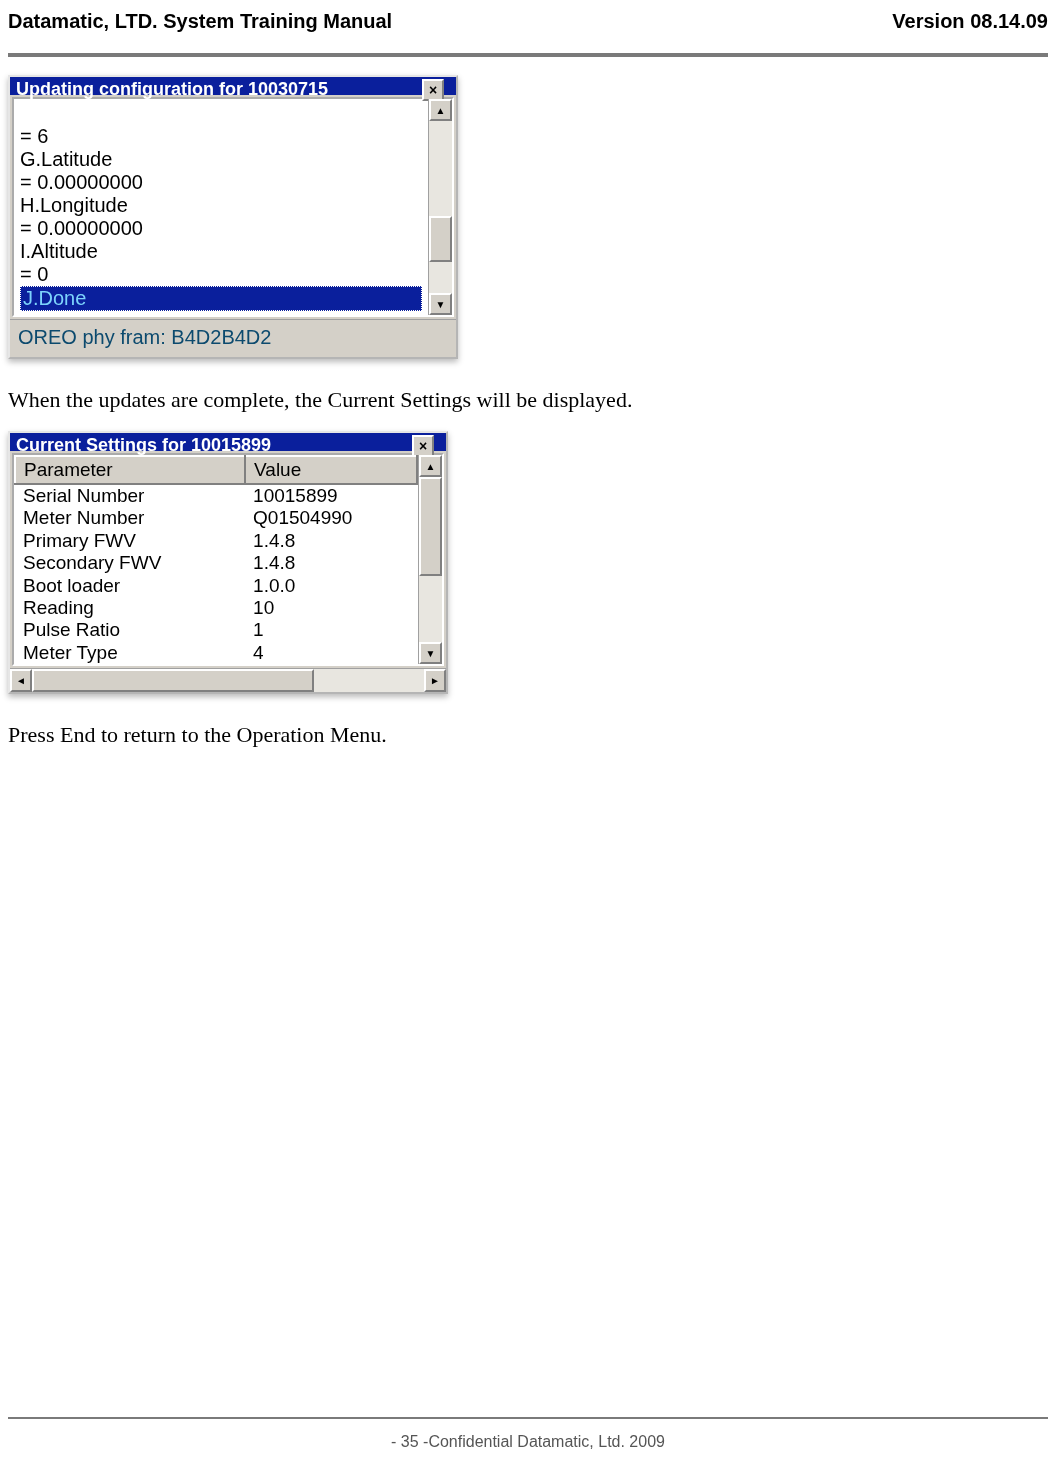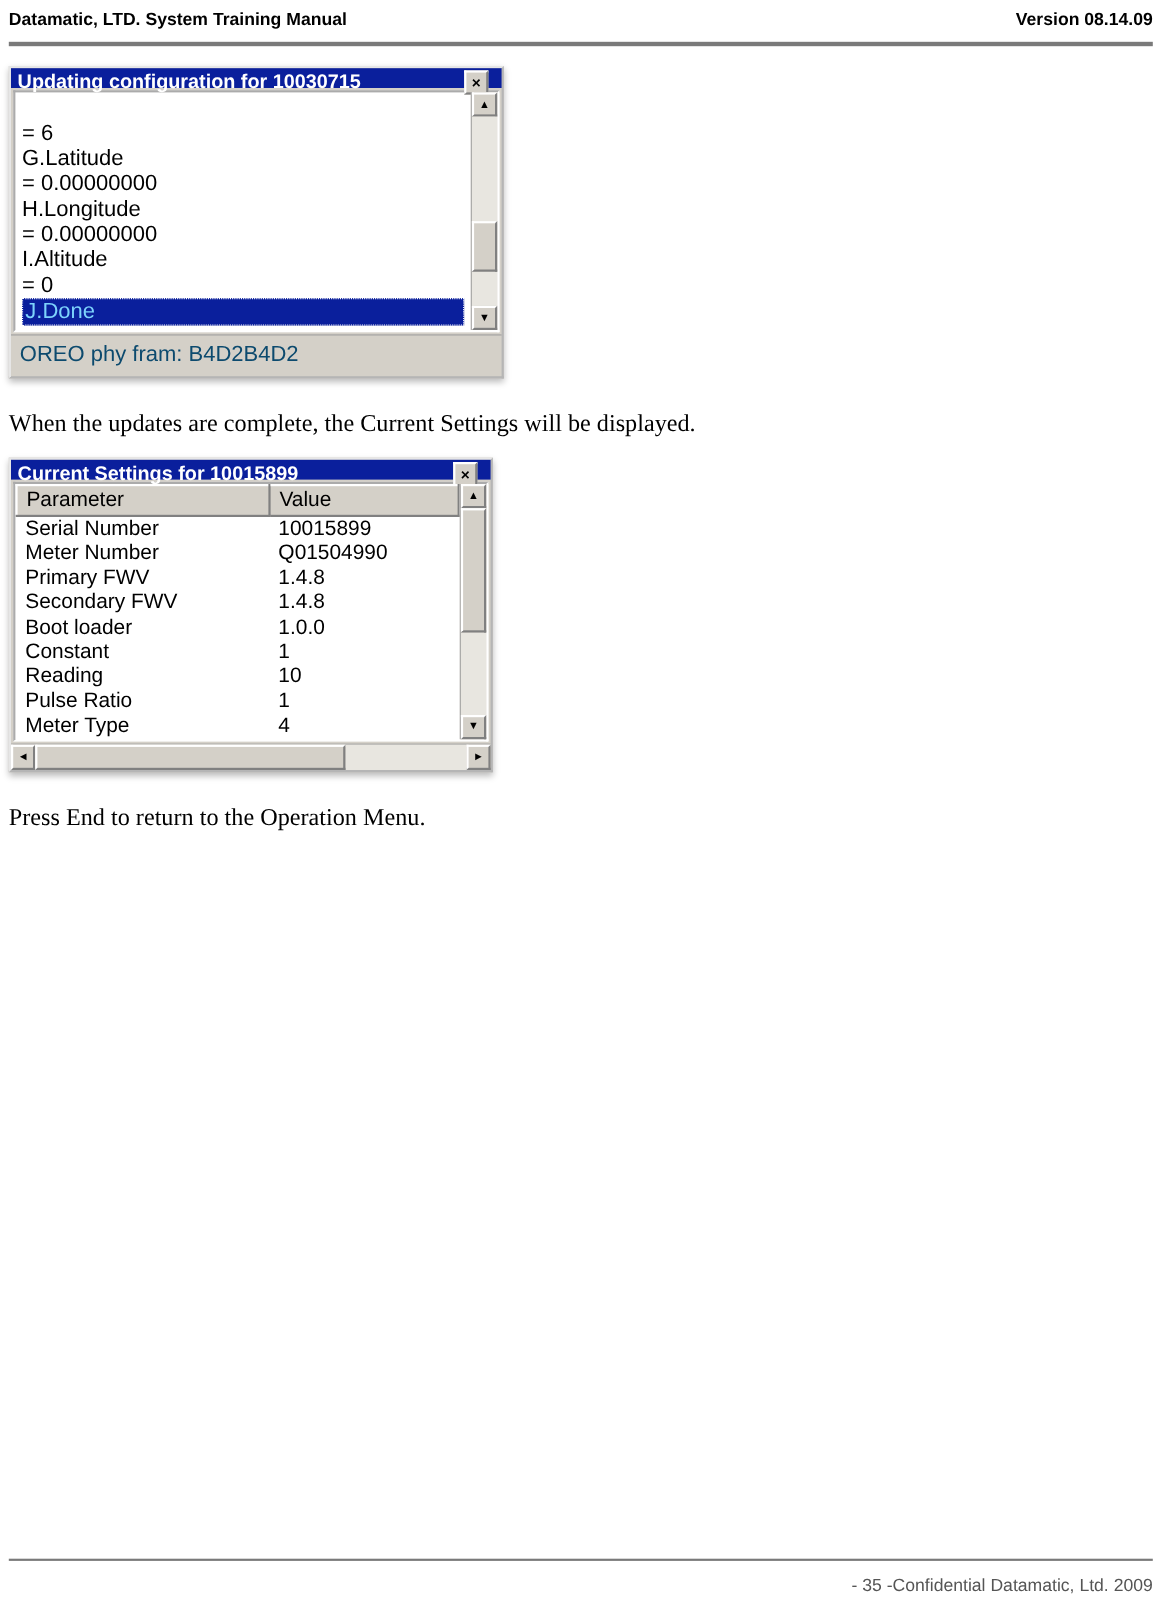--- a/index.html
+++ b/index.html
@@ -13,22 +13,22 @@
   .page {
     padding: 10px 8px 0 8px;
     min-height: 1471px;
     position: relative;
   }
   .hdr {
     display: flex;
     justify-content: space-between;
     font-family: Arial, Helvetica, sans-serif;
     font-weight: bold;
-    font-size: 16px;
-    padding-bottom: 10px;
+    font-size: 20px;
+    padding-bottom: 20px;
   }
   .hdr-rule {
     height: 4px;
     background: #7a7a7a;
     margin-bottom: 18px;
   }
   .win {
     border: 2px solid #b5b5b5;
     border-top-color: #e6e6e6;
     border-left-color: #e6e6e6;
@@ -156,21 +156,21 @@
     border:2px solid #808080;
     border-top-color:#fff; border-left-color:#fff;
   }
   .body-p {
     font-size: 22px;
     margin: 28px 0 0 0;
   }
   .ftr-rule { position:absolute; left:8px; right:8px; bottom:52px; height:2px; background:#7a7a7a;}
   .ftr {
     position:absolute; left:8px; right:8px; bottom:20px;
-    display:flex; justify-content:flex-end;
+    display:flex; justify-content:center;
     font-family: Arial, Helvetica, sans-serif;
     font-size: 16px; color:#555;
   }
 </style>
 </head>
 <body>
 <div class="page">
 
 <div class="hdr">
   <span>Datamatic, LTD. System Training  Manual</span>
@@ -234,24 +234,20 @@
               </tr>
         <tr>
                 <td>Secondary FWV</td>
                 <td>1.4.8</td>
               </tr>
         <tr>
                 <td>Boot loader</td>
                 <td>1.0.0</td>
               </tr>
         <tr>
-                <td>Constant</td>
-                <td>1</td>
-              </tr>
-        <tr>
                 <td>Reading</td>
                 <td>10</td>
               </tr>
         <tr>
                 <td>Pulse Ratio</td>
                 <td>1</td>
               </tr>
         <tr>
                 <td>Meter Type</td>
                 <td>4</td>

